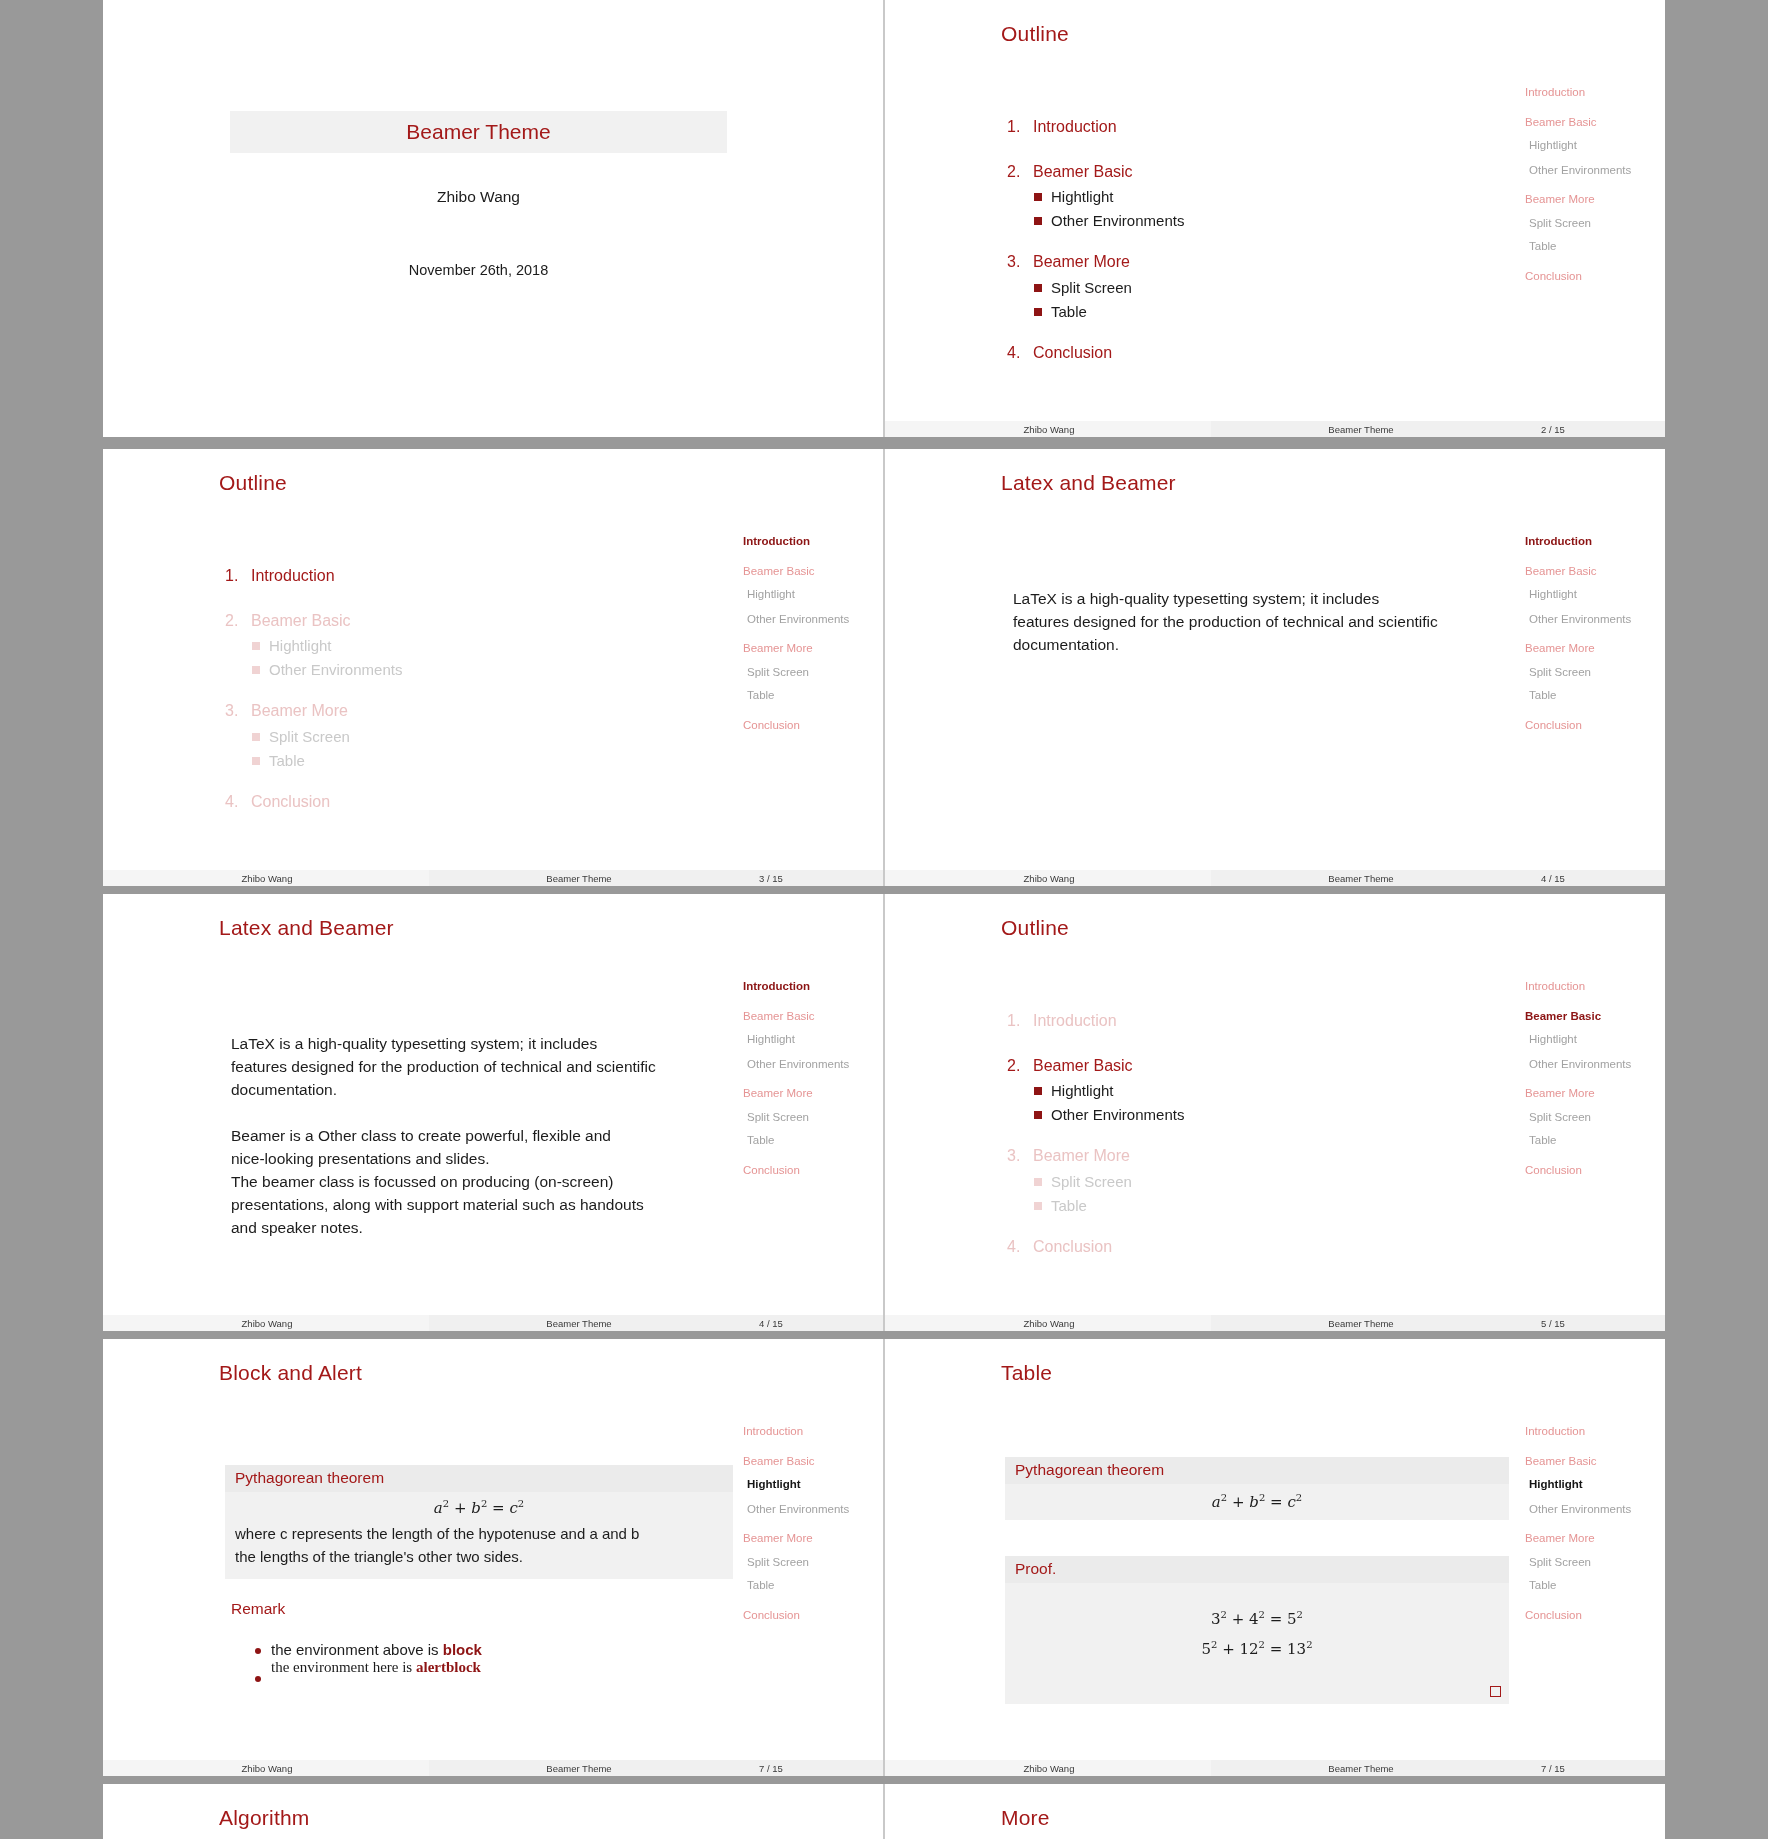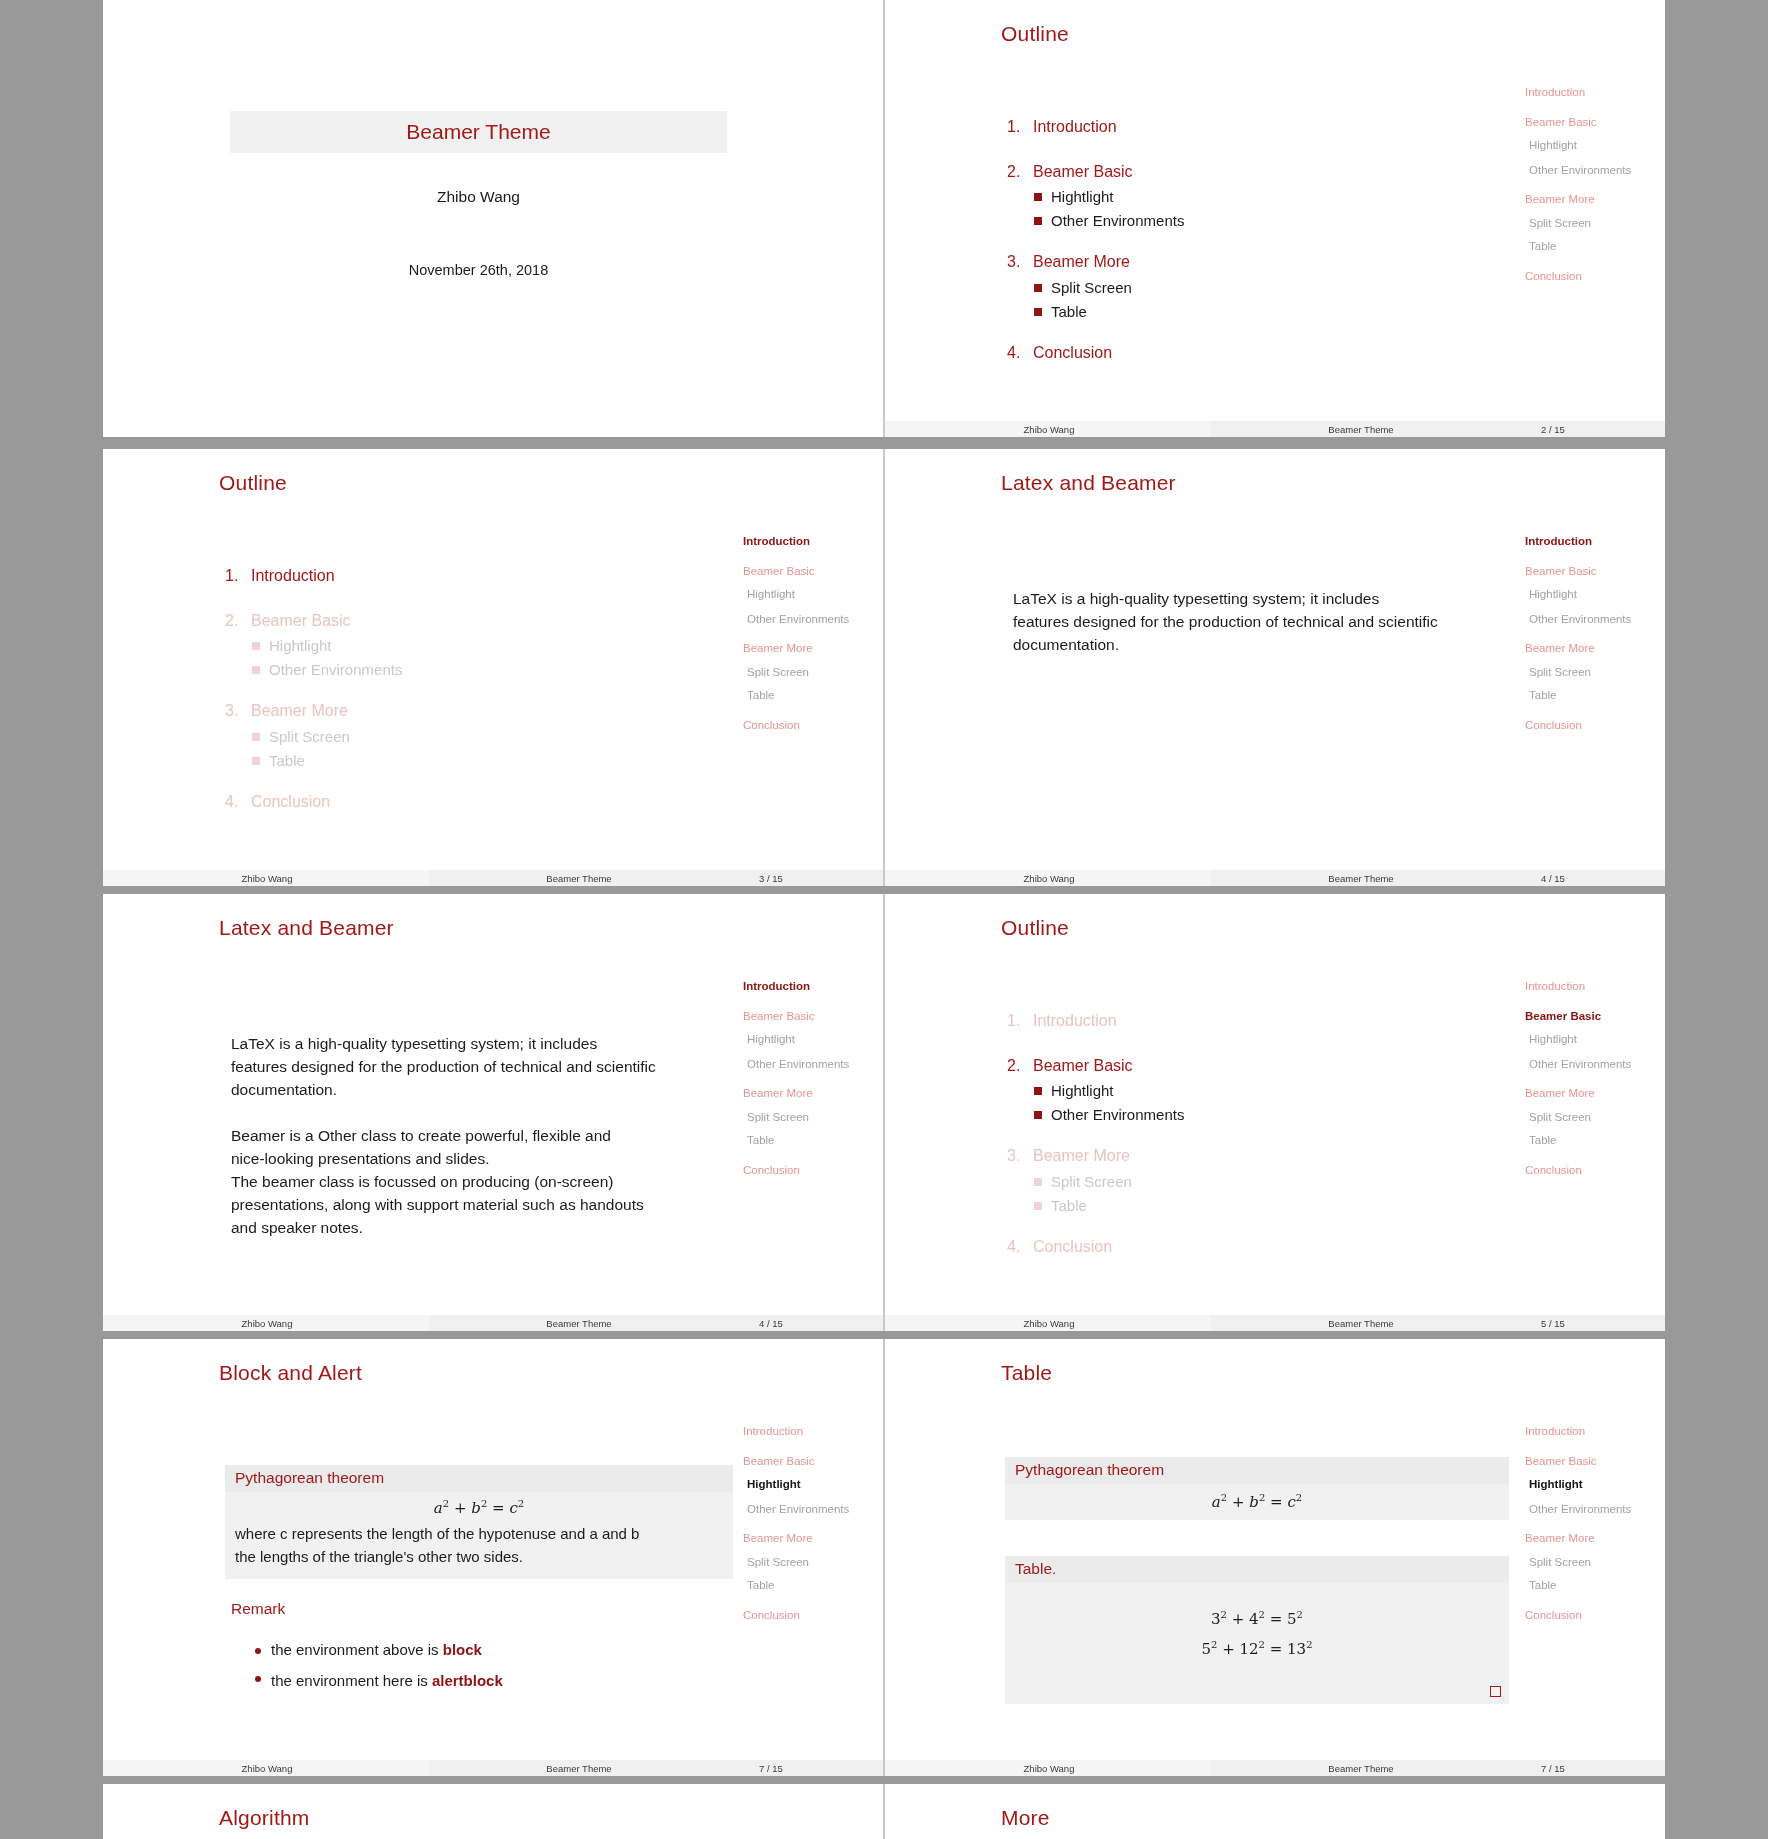--- a/index.html
+++ b/index.html
@@ -198,21 +198,21 @@
         <div class="blk-head"></div>
         <div class="blk-title">Pythagorean theorem</div>
         <div class="formula" style="top: 33px;"><i>a</i><sup>2</sup> + <i>b</i><sup>2</sup> = <i>c</i><sup>2</sup></div>
         <div class="blk-line" style="top: 60px;">where c represents the length of the hypotenuse and a and b</div>
         <div class="blk-line" style="top: 83px;">the lengths of the triangle's other two sides.</div>
       </div>
       <div class="rm-head" style="left: 128px; top: 261px; text-align: center;">Remark</div>
       <div class="rm-dot" style="left: 152px; top: 309px;"></div>
       <div class="rm-text" style="left: 168px; top: 302px;"><span>the environment above is </span><b>block</b></div>
       <div class="rm-dot" style="left: 152px; top: 337px;"></div>
-      <div class="rm-text" style="left: 168px; top: 333px;"><span>the environment here is </span><b>alertblock</b></div>
+      <div class="rm-text" style="left: 168px; top: 320px; font-family: Liberation Serif, serif;"><span>the environment here is </span><b>alertblock</b></div>
       <div class="sb-item sb-sec" style="left: 640px; top: 86px;">Introduction</div>
       <div class="sb-item sb-sec" style="left: 640px; top: 116px;">Beamer Basic</div>
       <div class="sb-item sb-cur-sub" style="left: 644px; top: 139px;">Hightlight</div>
       <div class="sb-item sb-sub" style="left: 644px; top: 164px;">Other Environments</div>
       <div class="sb-item sb-sec" style="left: 640px; top: 193px;">Beamer More</div>
       <div class="sb-item sb-sub" style="left: 644px; top: 217px;">Split Screen</div>
       <div class="sb-item sb-sub" style="left: 644px; top: 240px;">Table</div>
       <div class="sb-item sb-sec" style="left: 640px; top: 270px;">Conclusion</div>
       <div class="footer">
         <div class="fseg" style="left: 0px; width: 326px; background: var(--footer-author-bg);"></div>
@@ -224,21 +224,21 @@
     </div>
     <div class="slide" style="left: 885px; top: 1339px;">
       <div class="s-title">Table</div>
       <div class="blk" style="left: 120px; top: 118px; width: 504px; height: 63px;">
         <div class="blk-head"></div>
         <div class="blk-title">Pythagorean theorem</div>
         <div class="formula" style="top: 35px;"><i>a</i><sup>2</sup> + <i>b</i><sup>2</sup> = <i>c</i><sup>2</sup></div>
       </div>
       <div class="blk" style="left: 120px; top: 217px; width: 504px; height: 148px;">
         <div class="blk-head"></div>
-        <div class="blk-title">Table.</div>
+        <div class="blk-title">Proof.</div>
         <div class="formula" style="top: 53px;">3<sup>2</sup> + 4<sup>2</sup> = 5<sup>2</sup></div>
         <div class="formula" style="top: 83px;">5<sup>2</sup> + 12<sup>2</sup> = 13<sup>2</sup></div>
         <div class="qed"></div>
       </div>
       <div class="sb-item sb-sec" style="left: 640px; top: 86px;">Introduction</div>
       <div class="sb-item sb-sec" style="left: 640px; top: 116px;">Beamer Basic</div>
       <div class="sb-item sb-cur-sub" style="left: 644px; top: 139px;">Hightlight</div>
       <div class="sb-item sb-sub" style="left: 644px; top: 164px;">Other Environments</div>
       <div class="sb-item sb-sec" style="left: 640px; top: 193px;">Beamer More</div>
       <div class="sb-item sb-sub" style="left: 644px; top: 217px;">Split Screen</div>

